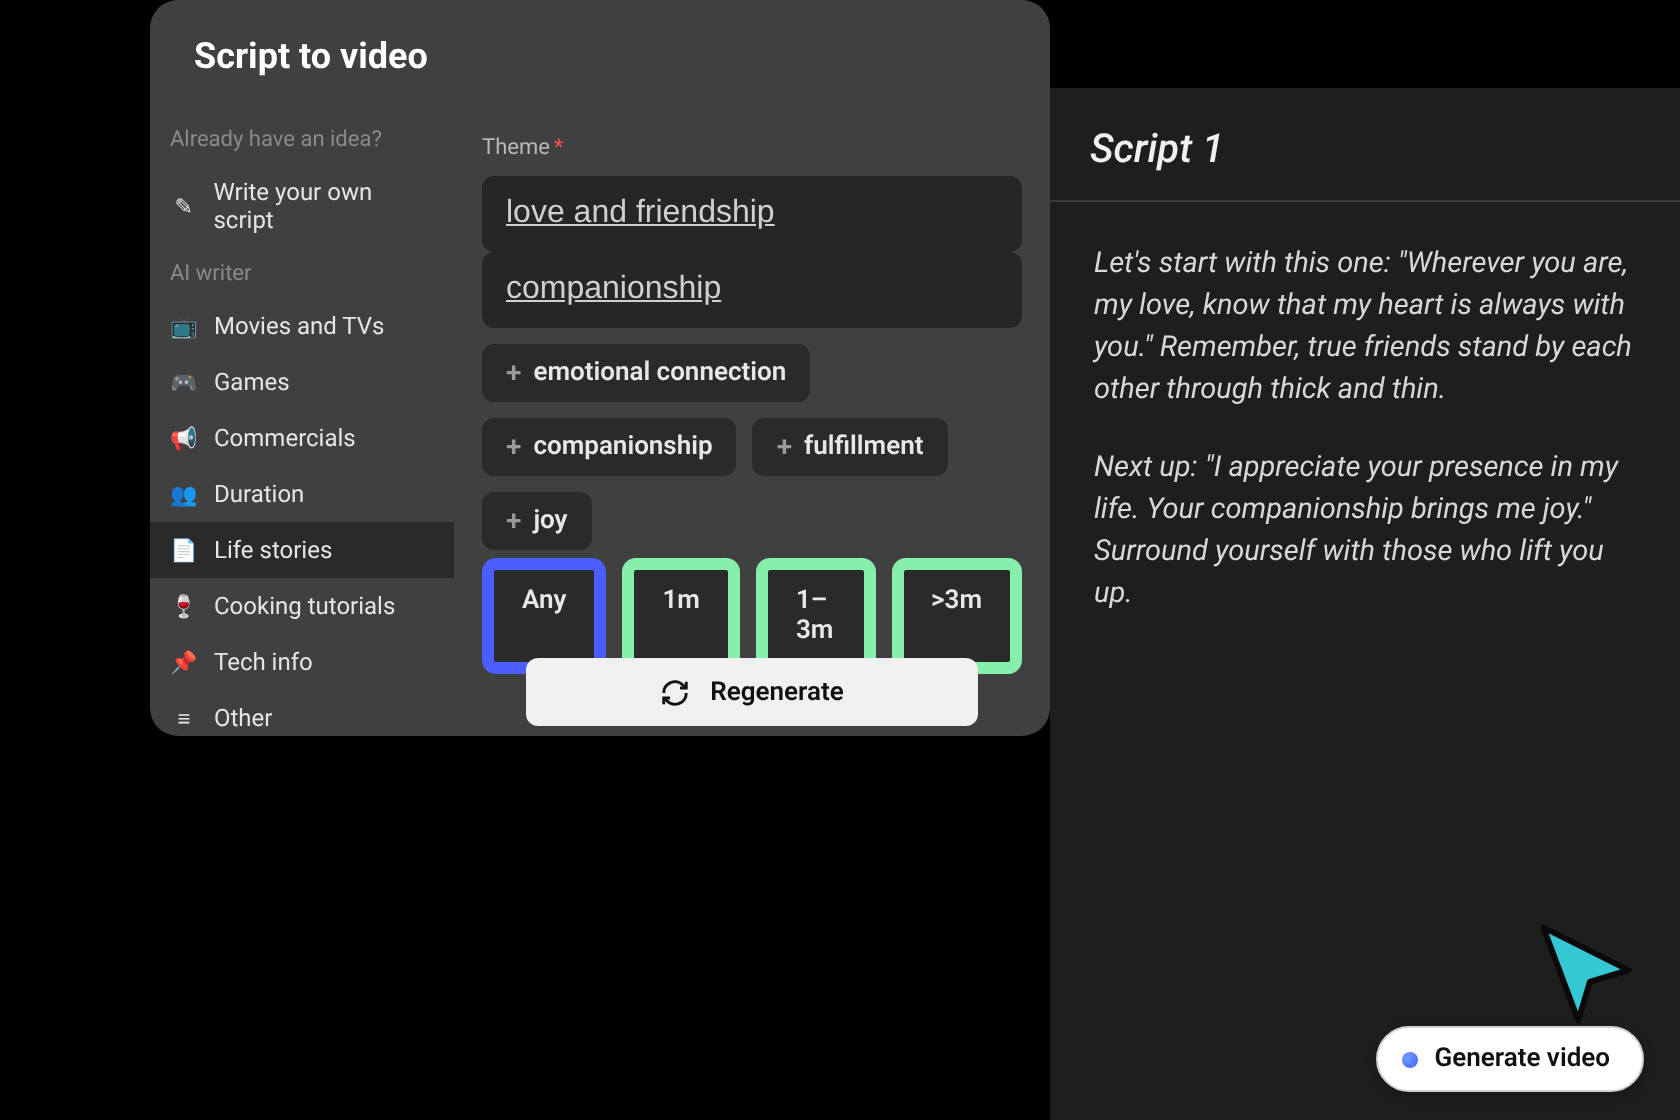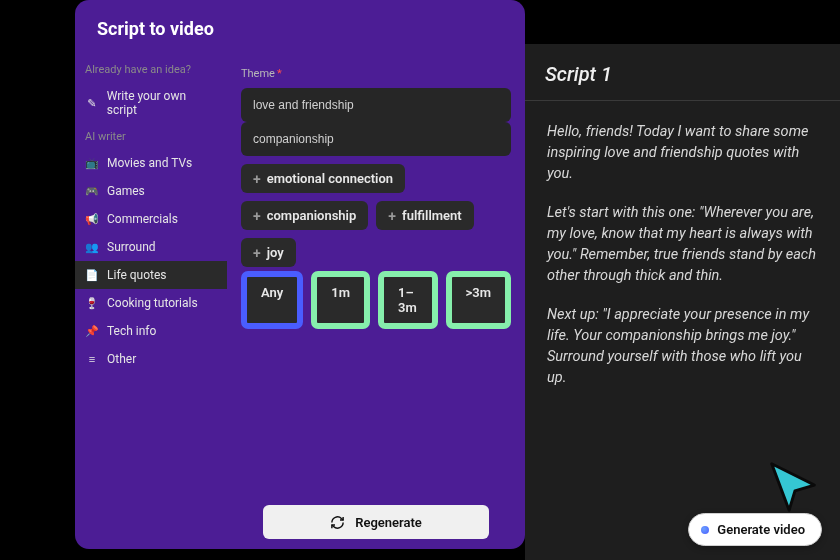--- a/index.html
+++ b/index.html
@@ -7,22 +7,22 @@
     width: 840px; height: 560px;
     background: #000;
     font-family: -apple-system, BlinkMacSystemFont, "Segoe UI", Roboto, sans-serif;
     color: #e5e5e5;
     overflow: hidden;
     position: relative;
   }
   .panel {
     position: absolute;
     top: 0; left: 75px;
-    width: 450px; height: 549px;
-    background: #4c1d95;
+    width: 450px; height: 368px;
+    background: #404040;
     border-radius: 14px;
     overflow: hidden;
     display: flex;
     flex-direction: column;
   }
   .panel-header {
     padding: 18px 22px 18px 22px;
   }
   .panel-title {
     font-size: 18px;
@@ -75,21 +75,22 @@
     margin: 10px 0 8px 0;
   }
   .req { color: #ff4d4d; margin-left: 2px; }
   .text-input {
     width: 100%;
     background: #262626;
     border: none;
     border-radius: 6px;
     padding: 10px 12px;
     color: #d0d0d0;
-    font-size: 12px;
+    font-size: 16px;
+    text-decoration: underline;
   }
   .chip-row {
     display: flex;
     flex-wrap: wrap;
     gap: 8px;
     margin-top: 8px;
   }
   .chip {
     background: #2a2a2a;
     border-radius: 6px;
@@ -227,25 +228,25 @@
       <div class="sidebar-item">
         <span class="icon">🎮</span>
         <span>Games</span>
       </div>
       <div class="sidebar-item">
         <span class="icon">📢</span>
         <span>Commercials</span>
       </div>
       <div class="sidebar-item">
         <span class="icon">👥</span>
-        <span>Surround</span>
+        <span>Duration</span>
       </div>
       <div class="sidebar-item active">
         <span class="icon">📄</span>
-        <span>Life quotes</span>
+        <span>Life stories</span>
       </div>
       <div class="sidebar-item">
         <span class="icon">🍷</span>
         <span>Cooking tutorials</span>
       </div>
       <div class="sidebar-item">
         <span class="icon">📌</span>
         <span>Tech info</span>
       </div>
       <div class="sidebar-item">
@@ -300,21 +301,20 @@
     </div>
 
   </div>
 </div>
 
 <div class="script-panel">
   <div class="script-header">
     <div class="script-title">Script 1</div>
   </div>
   <div class="script-body">
-    <p>Hello, friends! Today I want to share some inspiring love and friendship quotes with you.</p>
     <p>Let's start with this one: "Wherever you are, my love, know that my heart is always with you." Remember, true friends stand by each other through thick and thin.</p>
     <p>Next up: "I appreciate your presence in my life. Your companionship brings me joy." Surround yourself with those who lift you up.</p>
   </div>
 </div>
 
 <svg class="cursor-pointer" viewBox="0 0 64 64">
   <path d="M10 8 L54 30 L34 36 L28 56 Z" fill="#35c7d3" stroke="#0a0a0a" stroke-width="3" stroke-linejoin="round"></path>
 </svg>
 
 <div class="generate-btn">

